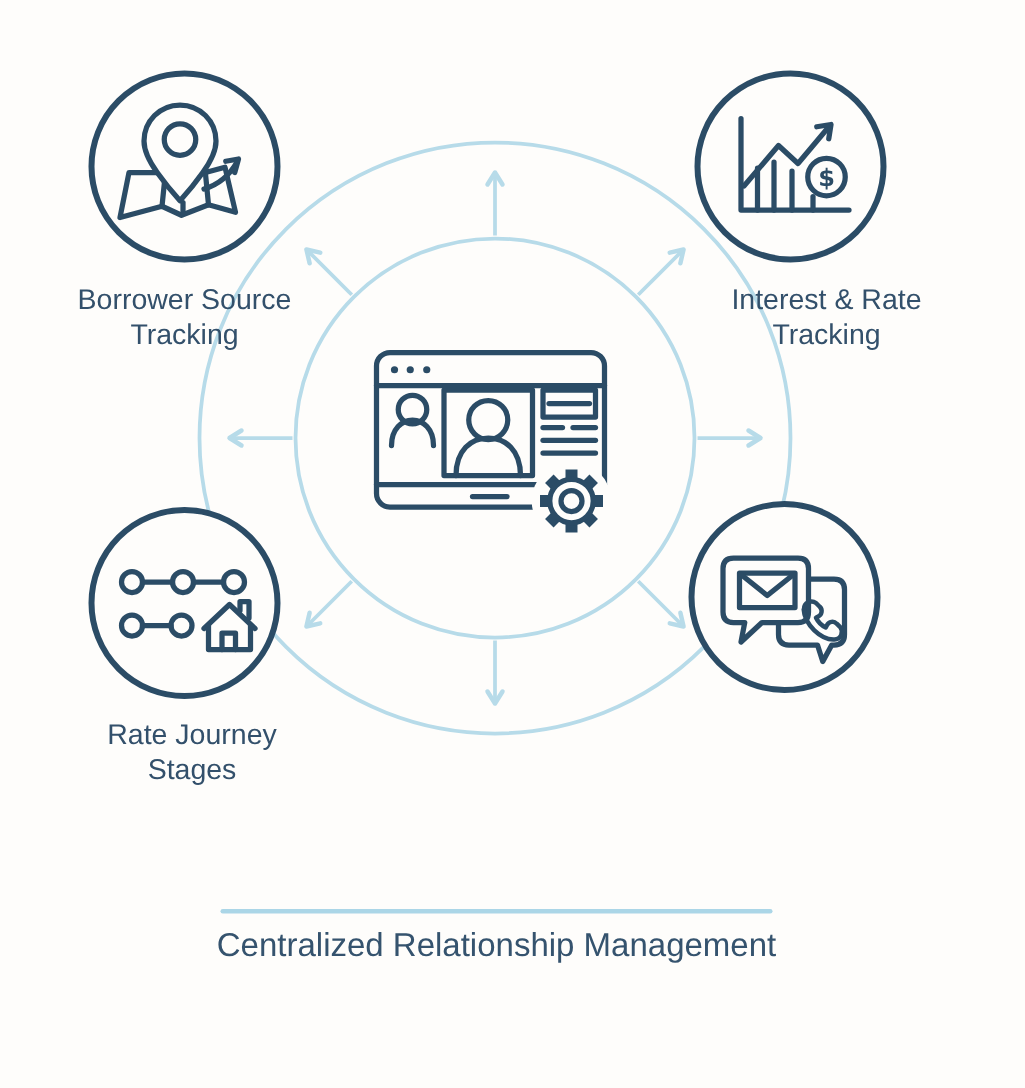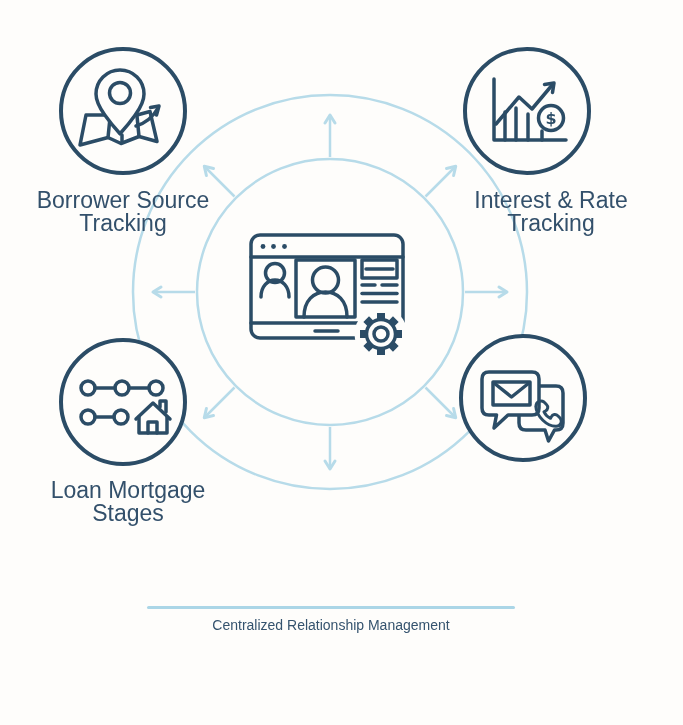--- a/index.html
+++ b/index.html
@@ -9,21 +9,21 @@
     background:#fefdfb;
     font-family:"Liberation Sans", sans-serif;
     overflow:hidden;
   }
   .stage svg{position:absolute;left:0;top:0;}
   .node-label{
     position:absolute;
     width:200px;
     text-align:center;
     white-space:pre-line;
-    font-size:23px;
+    font-size:19px;
     line-height:23px;
     color:#33506b;
     font-weight:400;
   }
   .footer{
     position:absolute;
     left:0;top:599px;width:662px;
     text-align:center;
   }
   .title{
@@ -32,21 +32,21 @@
     color:#2e4c66;
     letter-spacing:.2px;
   }
   .title-underline{
     width:368px;height:3px;
     margin:7px auto 8px auto;
     background:#abd6e7;
     border-radius:2px;
   }
   .subtitle{
-    font-size:14px;
+    font-size:22px;
     font-weight:400;
     color:#35536e;
   }
 </style>
 </head>
 <body>
 
 <div class="stage">
 
   <svg width="683" height="725" viewBox="0 0 683 725">
@@ -179,21 +179,21 @@
         </g>
         <path d="M536,406 a5,5 0 0 1 8,-4 l2.5,2.5 a4,4 0 0 1 -1,6.5 l-1.5,0.8 a14,14 0 0 0 6.5,6.5 l0.8,-1.5 a4,4 0 0 1 6.5,-1 l2.5,2.5 a5,5 0 0 1 -4,8 c-9,0.5 -20,-10 -20.5,-20 Z" fill="none" stroke-width="3"></path>
       </g>
     </g>
   </svg>
 
   <div class="node-label" style="left:23px;top:189px">Borrower Source
 Tracking</div>
   <div class="node-label" style="left:451px;top:189px">Interest &amp; Rate
 Tracking</div>
-  <div class="node-label" style="left:28px;top:479px">Loan Mortgage
+  <div class="node-label" style="left:28px;top:479px">Rate Journey
 Stages</div>
 
   <div class="footer">
     <div class="title-underline"></div>
     <div class="subtitle">Centralized Relationship Management</div>
   </div>
 
 </div>
 
 </body></html>

